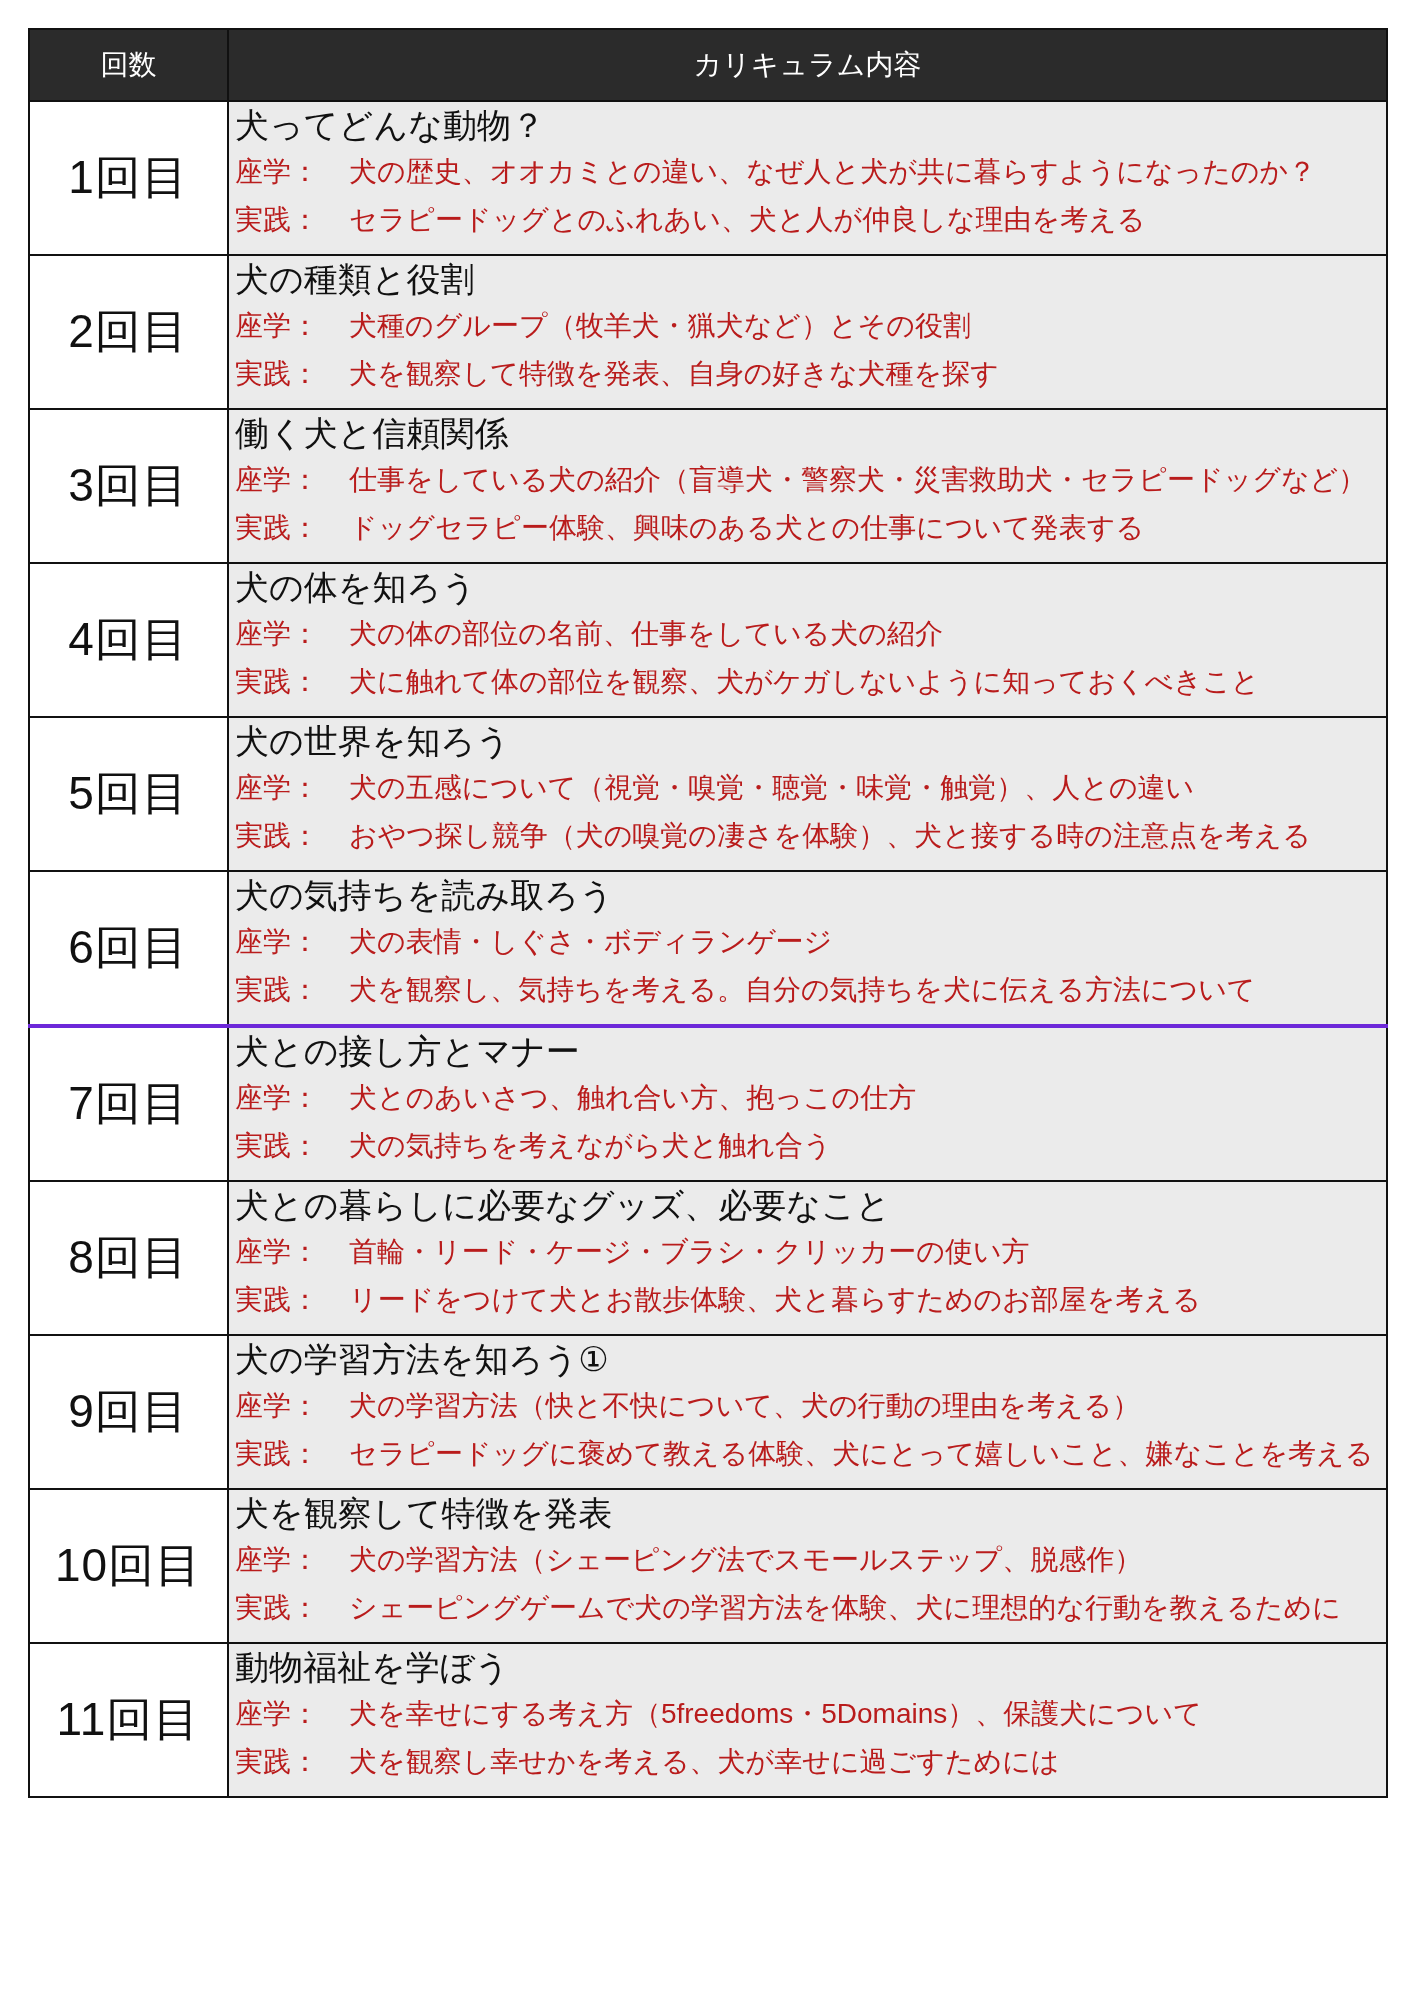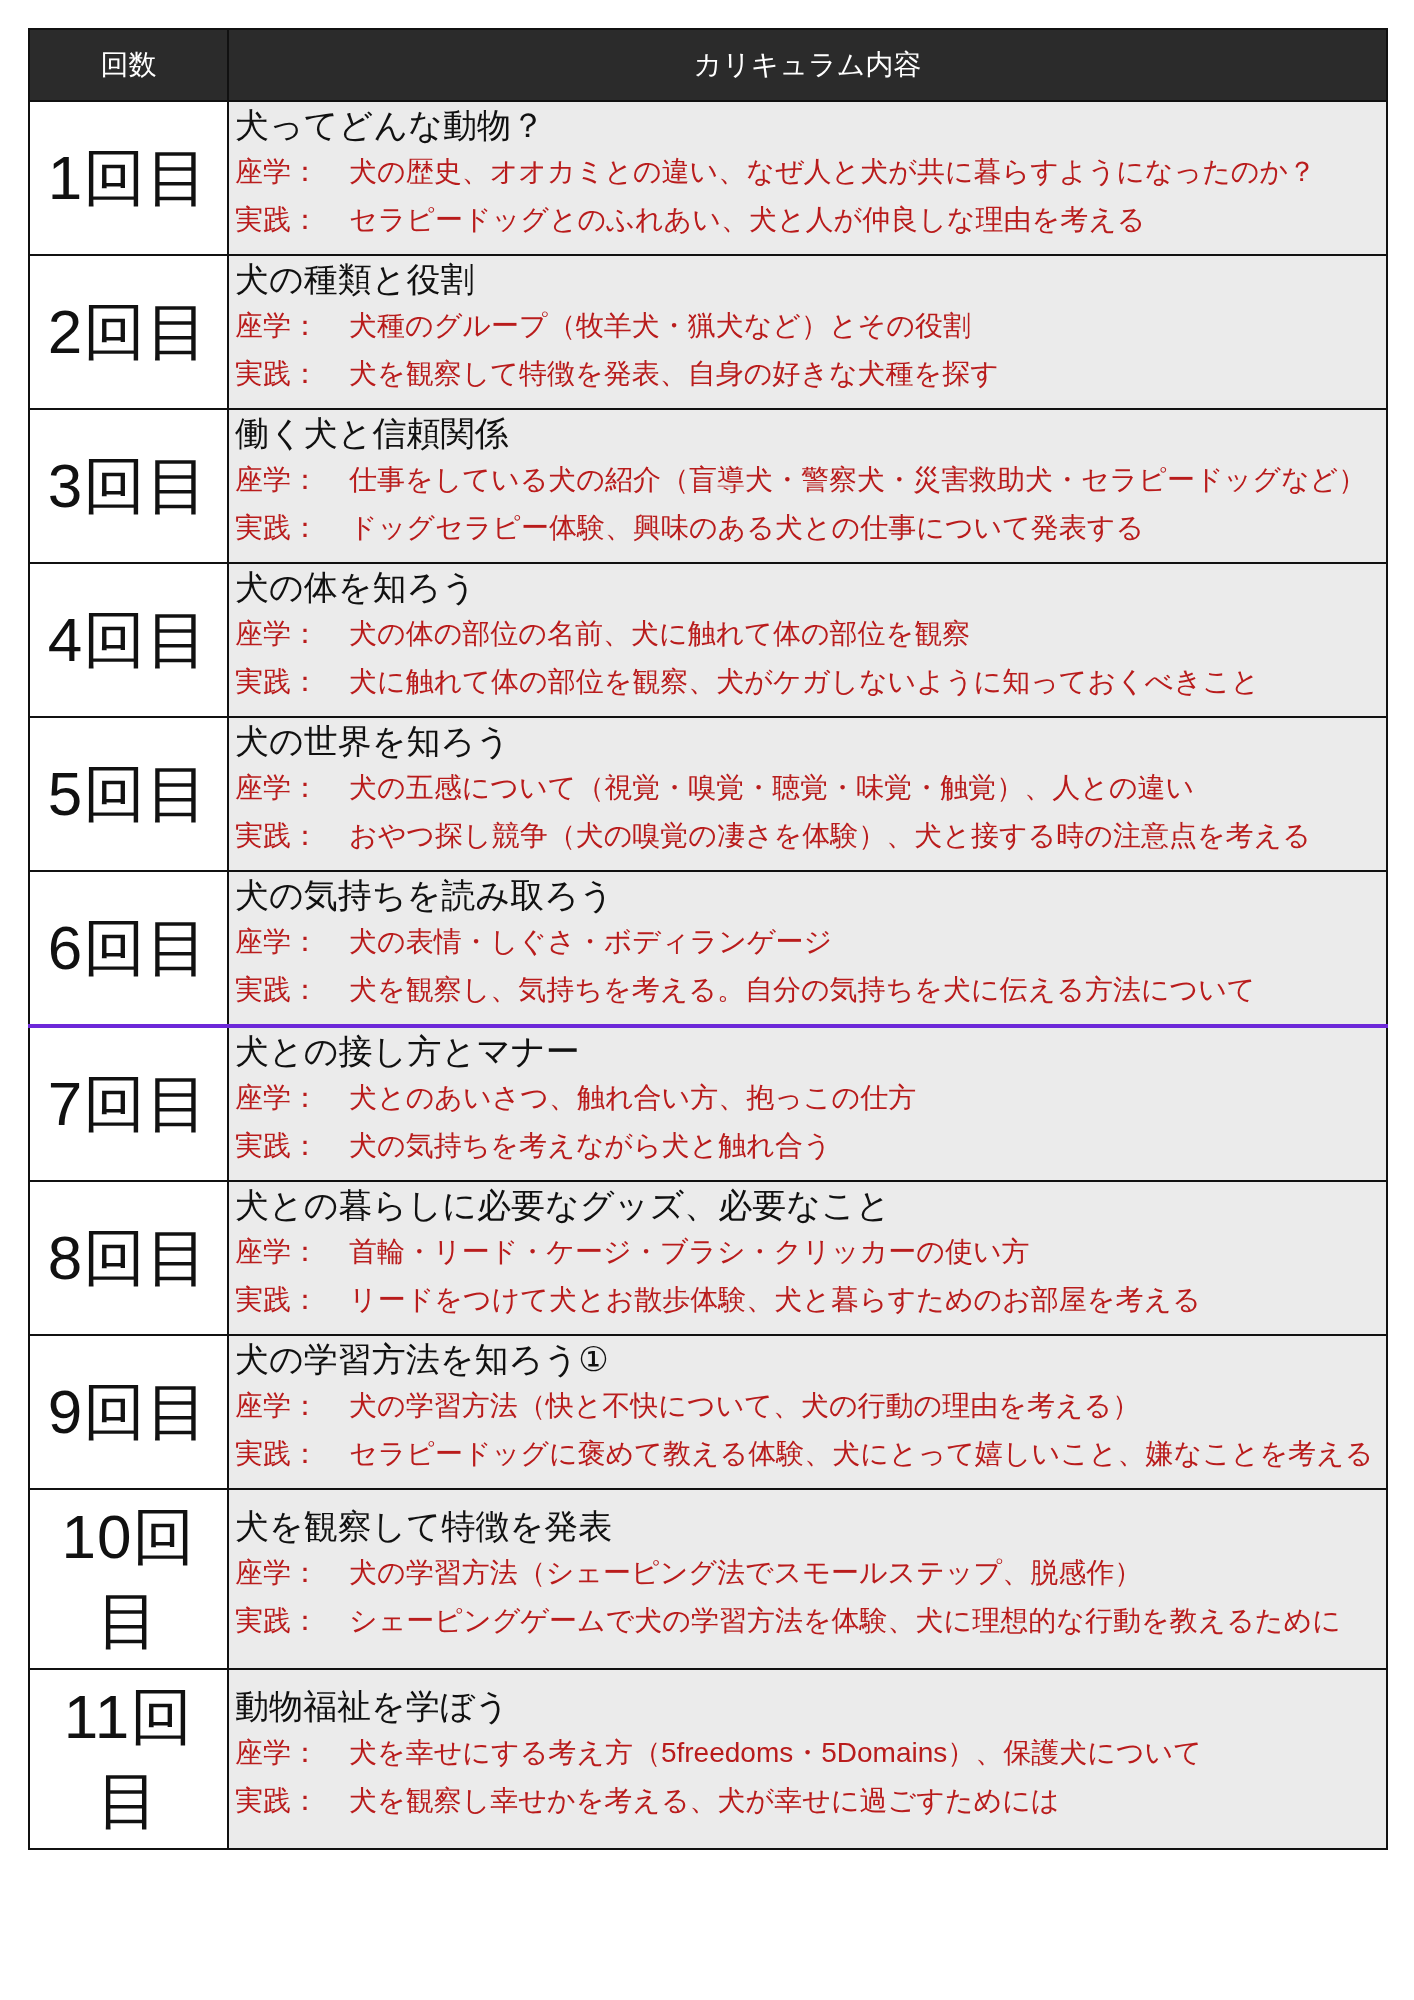--- a/index.html
+++ b/index.html
@@ -34,21 +34,21 @@
     text-align: center;
     vertical-align: middle;
   }
   td {
     border: 2px solid #111111;
   }
   td.session {
     background: #ffffff;
     text-align: center;
     vertical-align: middle;
-    font-size: 62px;
+    font-size: 46px;
     letter-spacing: 1px;
     padding: 5px;
   }
   td.content {
     background: #ebebeb;
     vertical-align: middle;
     padding: 0 8px 10px 6px;
   }
   .lesson-title {
     font-size: 34px;
@@ -108,21 +108,21 @@
           <div class="lesson-title">働く犬と信頼関係</div>
           <div class="lesson-line"><span class="line-label">座学：</span><span>仕事をしている犬の紹介（盲導犬・警察犬・災害救助犬・セラピードッグなど）</span></div>
           <div class="lesson-line"><span class="line-label">実践：</span><span>ドッグセラピー体験、興味のある犬との仕事について発表する</span></div>
         </td>
       </tr>
 
       <tr>
         <td class="session">4回目</td>
         <td class="content">
           <div class="lesson-title">犬の体を知ろう</div>
-          <div class="lesson-line"><span class="line-label">座学：</span><span>犬の体の部位の名前、犬に触れて体の部位を観察</span></div>
+          <div class="lesson-line"><span class="line-label">座学：</span><span>犬の体の部位の名前、仕事をしている犬の紹介</span></div>
           <div class="lesson-line"><span class="line-label">実践：</span><span>犬に触れて体の部位を観察、犬がケガしないように知っておくべきこと</span></div>
         </td>
       </tr>
 
       <tr>
         <td class="session">5回目</td>
         <td class="content">
           <div class="lesson-title">犬の世界を知ろう</div>
           <div class="lesson-line"><span class="line-label">座学：</span><span>犬の五感について（視覚・嗅覚・聴覚・味覚・触覚）、人との違い</span></div>
           <div class="lesson-line"><span class="line-label">実践：</span><span>おやつ探し競争（犬の嗅覚の凄さを体験）、犬と接する時の注意点を考える</span></div>

